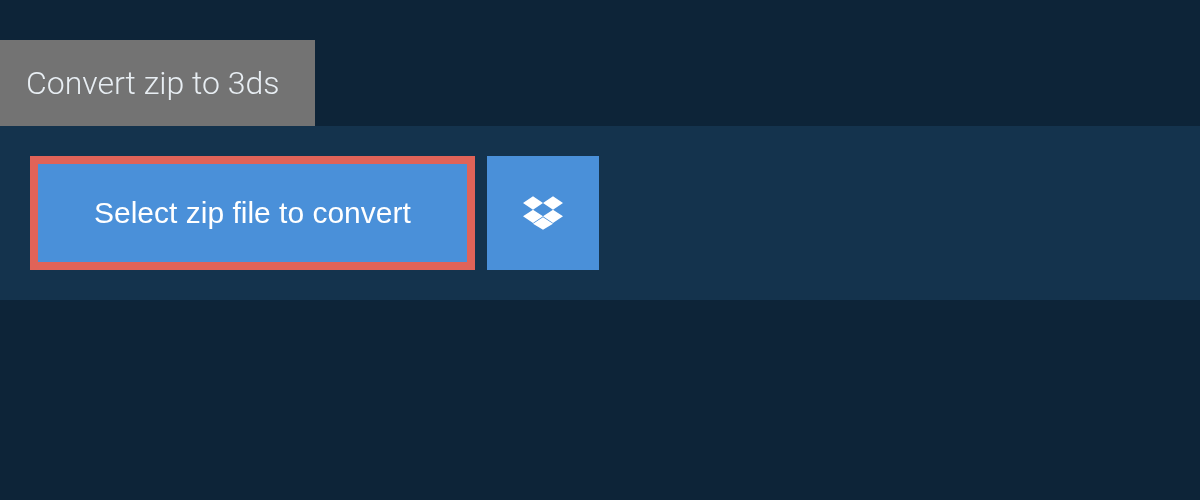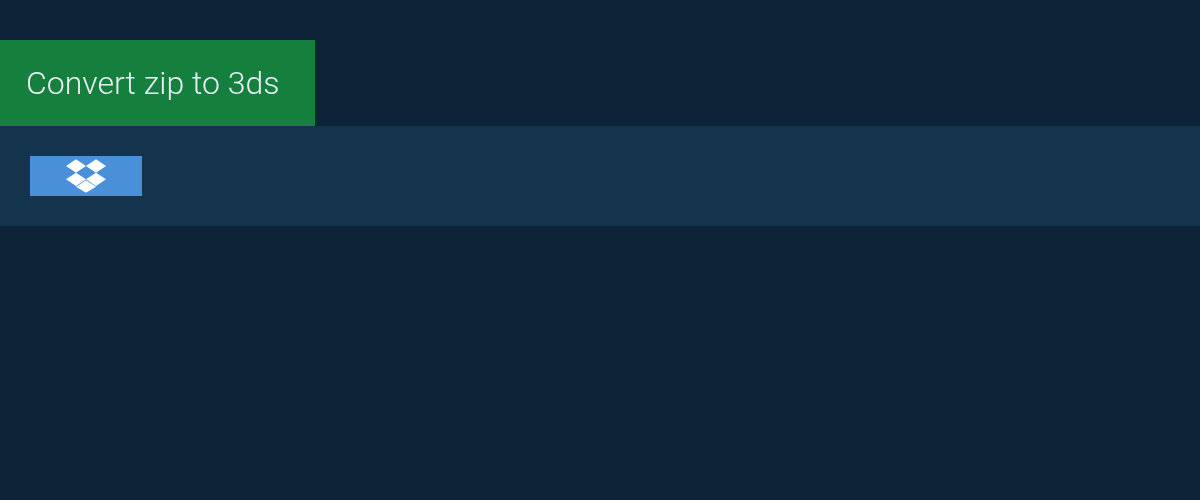--- a/index.html
+++ b/index.html
@@ -5,21 +5,21 @@
     * { margin: 0; padding: 0; box-sizing: border-box; }
     body {
       width: 1200px;
       height: 500px;
       background: #0d2438;
       font-family: -apple-system, BlinkMacSystemFont, "Segoe UI", Roboto, sans-serif;
       overflow: hidden;
     }
     .tab {
       display: inline-block;
-      background: #15803d;
+      background: #737373;
       color: #e8eef3;
       font-size: 32px;
       font-weight: 300;
       padding: 24px 36px 24px 26px;
       margin-top: 40px;
     }
     .panel {
       background: #14334d;
       padding: 30px 30px 30px 30px;
       width: 100%;
@@ -62,20 +62,25 @@
 <body>
 
 
 
 <div class="tab">
   <span>Convert zip to 3ds</span>
 </div>
 
 <div class="panel">
   <div class="button-row">
+    <div class="select-button-wrap">
+      <button class="select-button">
+        <span>Select zip file to convert</span>
+      </button>
+    </div>
     <button class="dropbox-button">
       <svg viewBox="0 0 24 24">
         <path d="M6 2L0 6l6 4-6 4 6 4 6-4 6 4 6-4-6-4 6-4-6-4-6 4-6-4zm6 4l6 4-6 4-6-4 6-4zm-6 12.5l6-4 6 4-6 3.5-6-3.5z"></path>
       </svg>
     </button>
   </div>
 </div>
 
 
 

